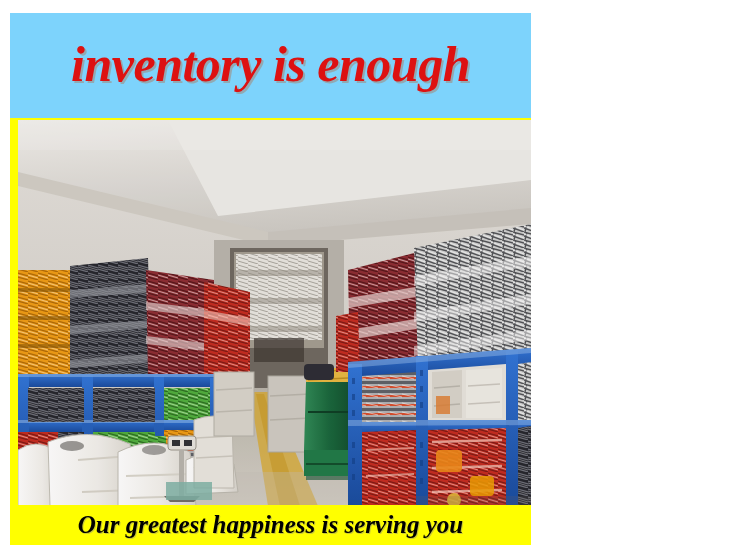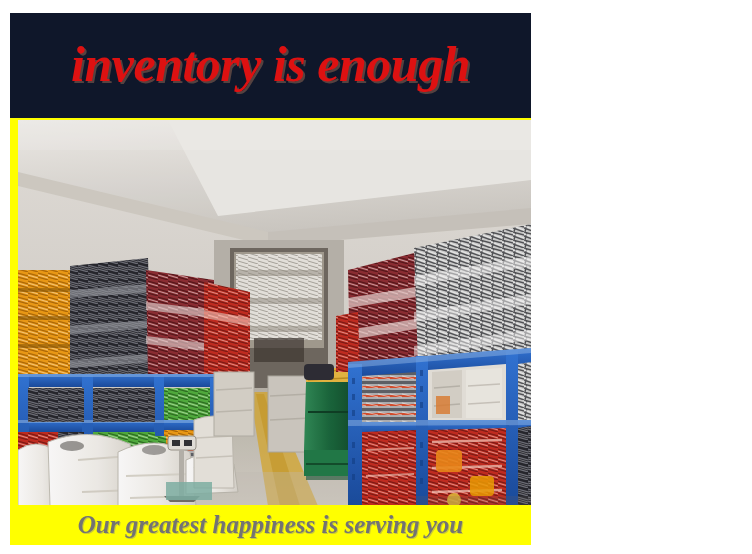--- a/index.html
+++ b/index.html
@@ -24,21 +24,21 @@
     background: #ffffff;
   }
 
   
   .header-bar {
     position: absolute;
     left: 10px;
     top: 13px;
     width: 521px;
     height: 105px;
-    background: #0f172a;
+    background: #7dd3fc;
     display: flex;
     align-items: center;
     justify-content: center;
   }
   .header-title {
     font-family: "Liberation Serif", "DejaVu Serif", serif;
     font-weight: bold;
     font-style: italic;
     font-size: 50px;
     line-height: 1;
@@ -84,21 +84,21 @@
     display: flex;
     align-items: center;
     justify-content: center;
   }
   .caption-text {
     font-family: "Liberation Serif", "DejaVu Serif", serif;
     font-weight: bold;
     font-style: italic;
     font-size: 25px;
     line-height: 1;
-    color: #737373;
+    color: #000000;
     letter-spacing: 0px;
     text-shadow: 1px 1px 0 rgba(150,150,110,0.5);
     white-space: nowrap;
     padding-bottom: 2px;
   }
 
   .bottom-rule {
     position: absolute;
     left: 0;
     top: 551px;

